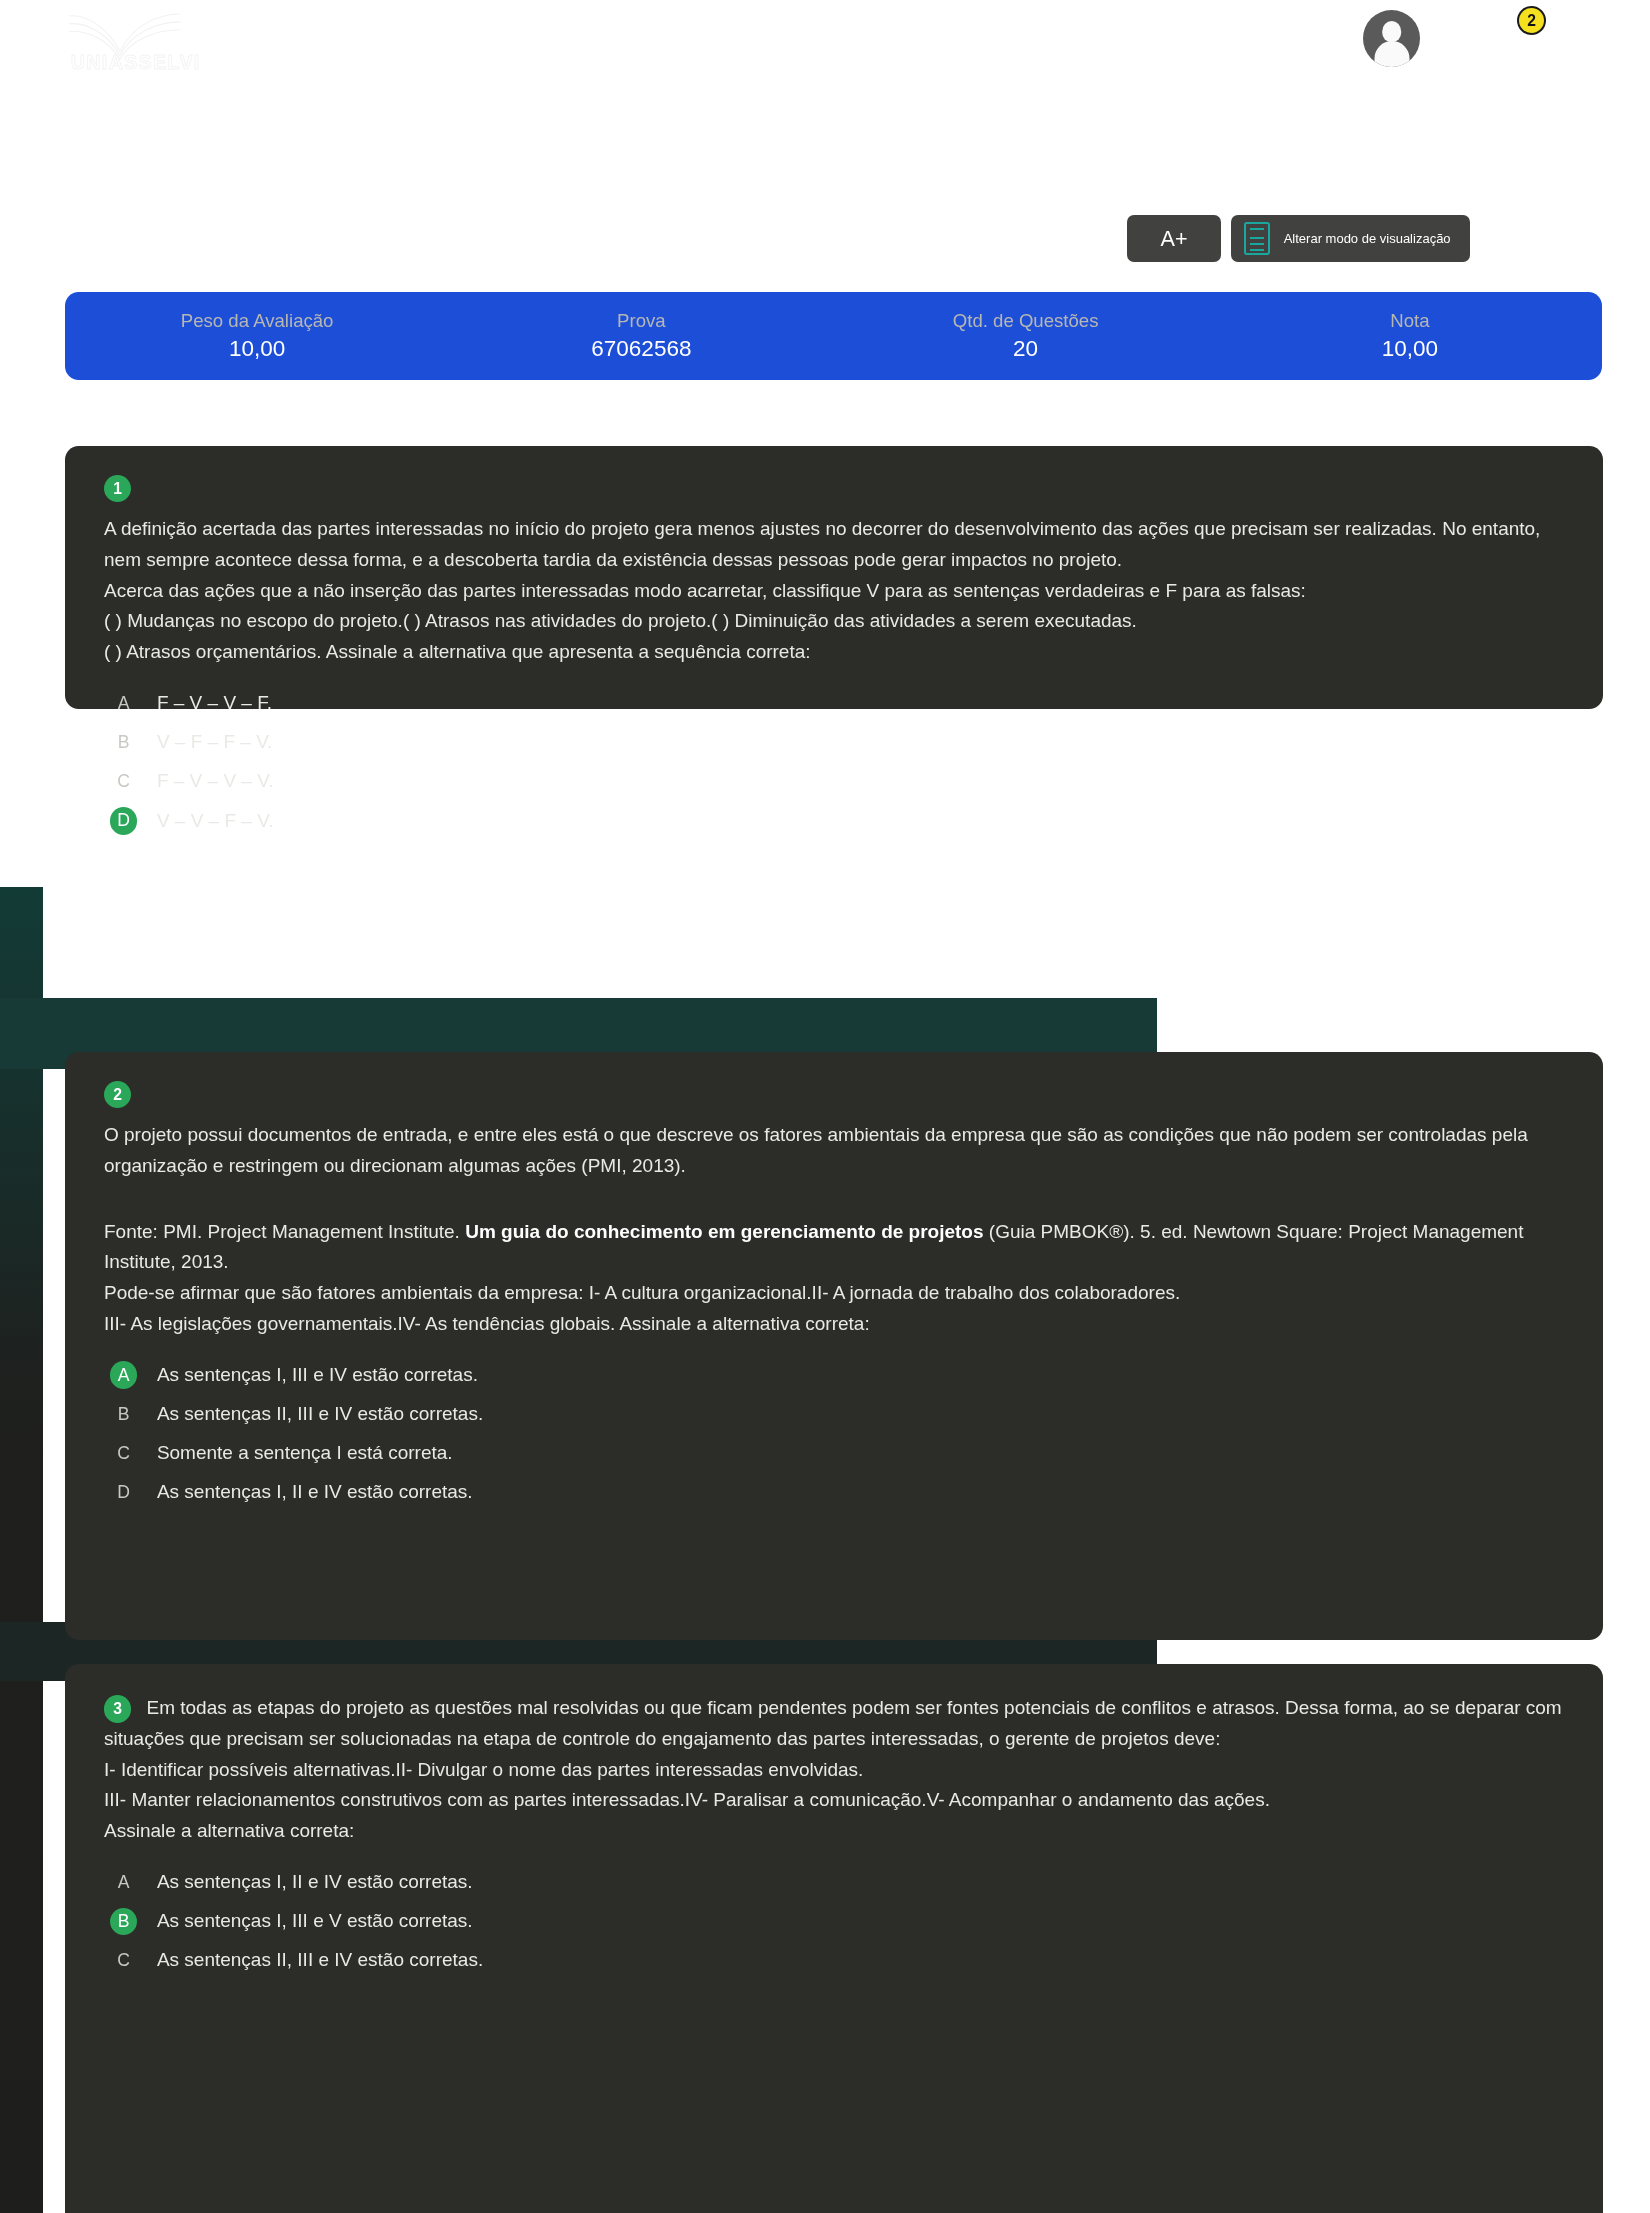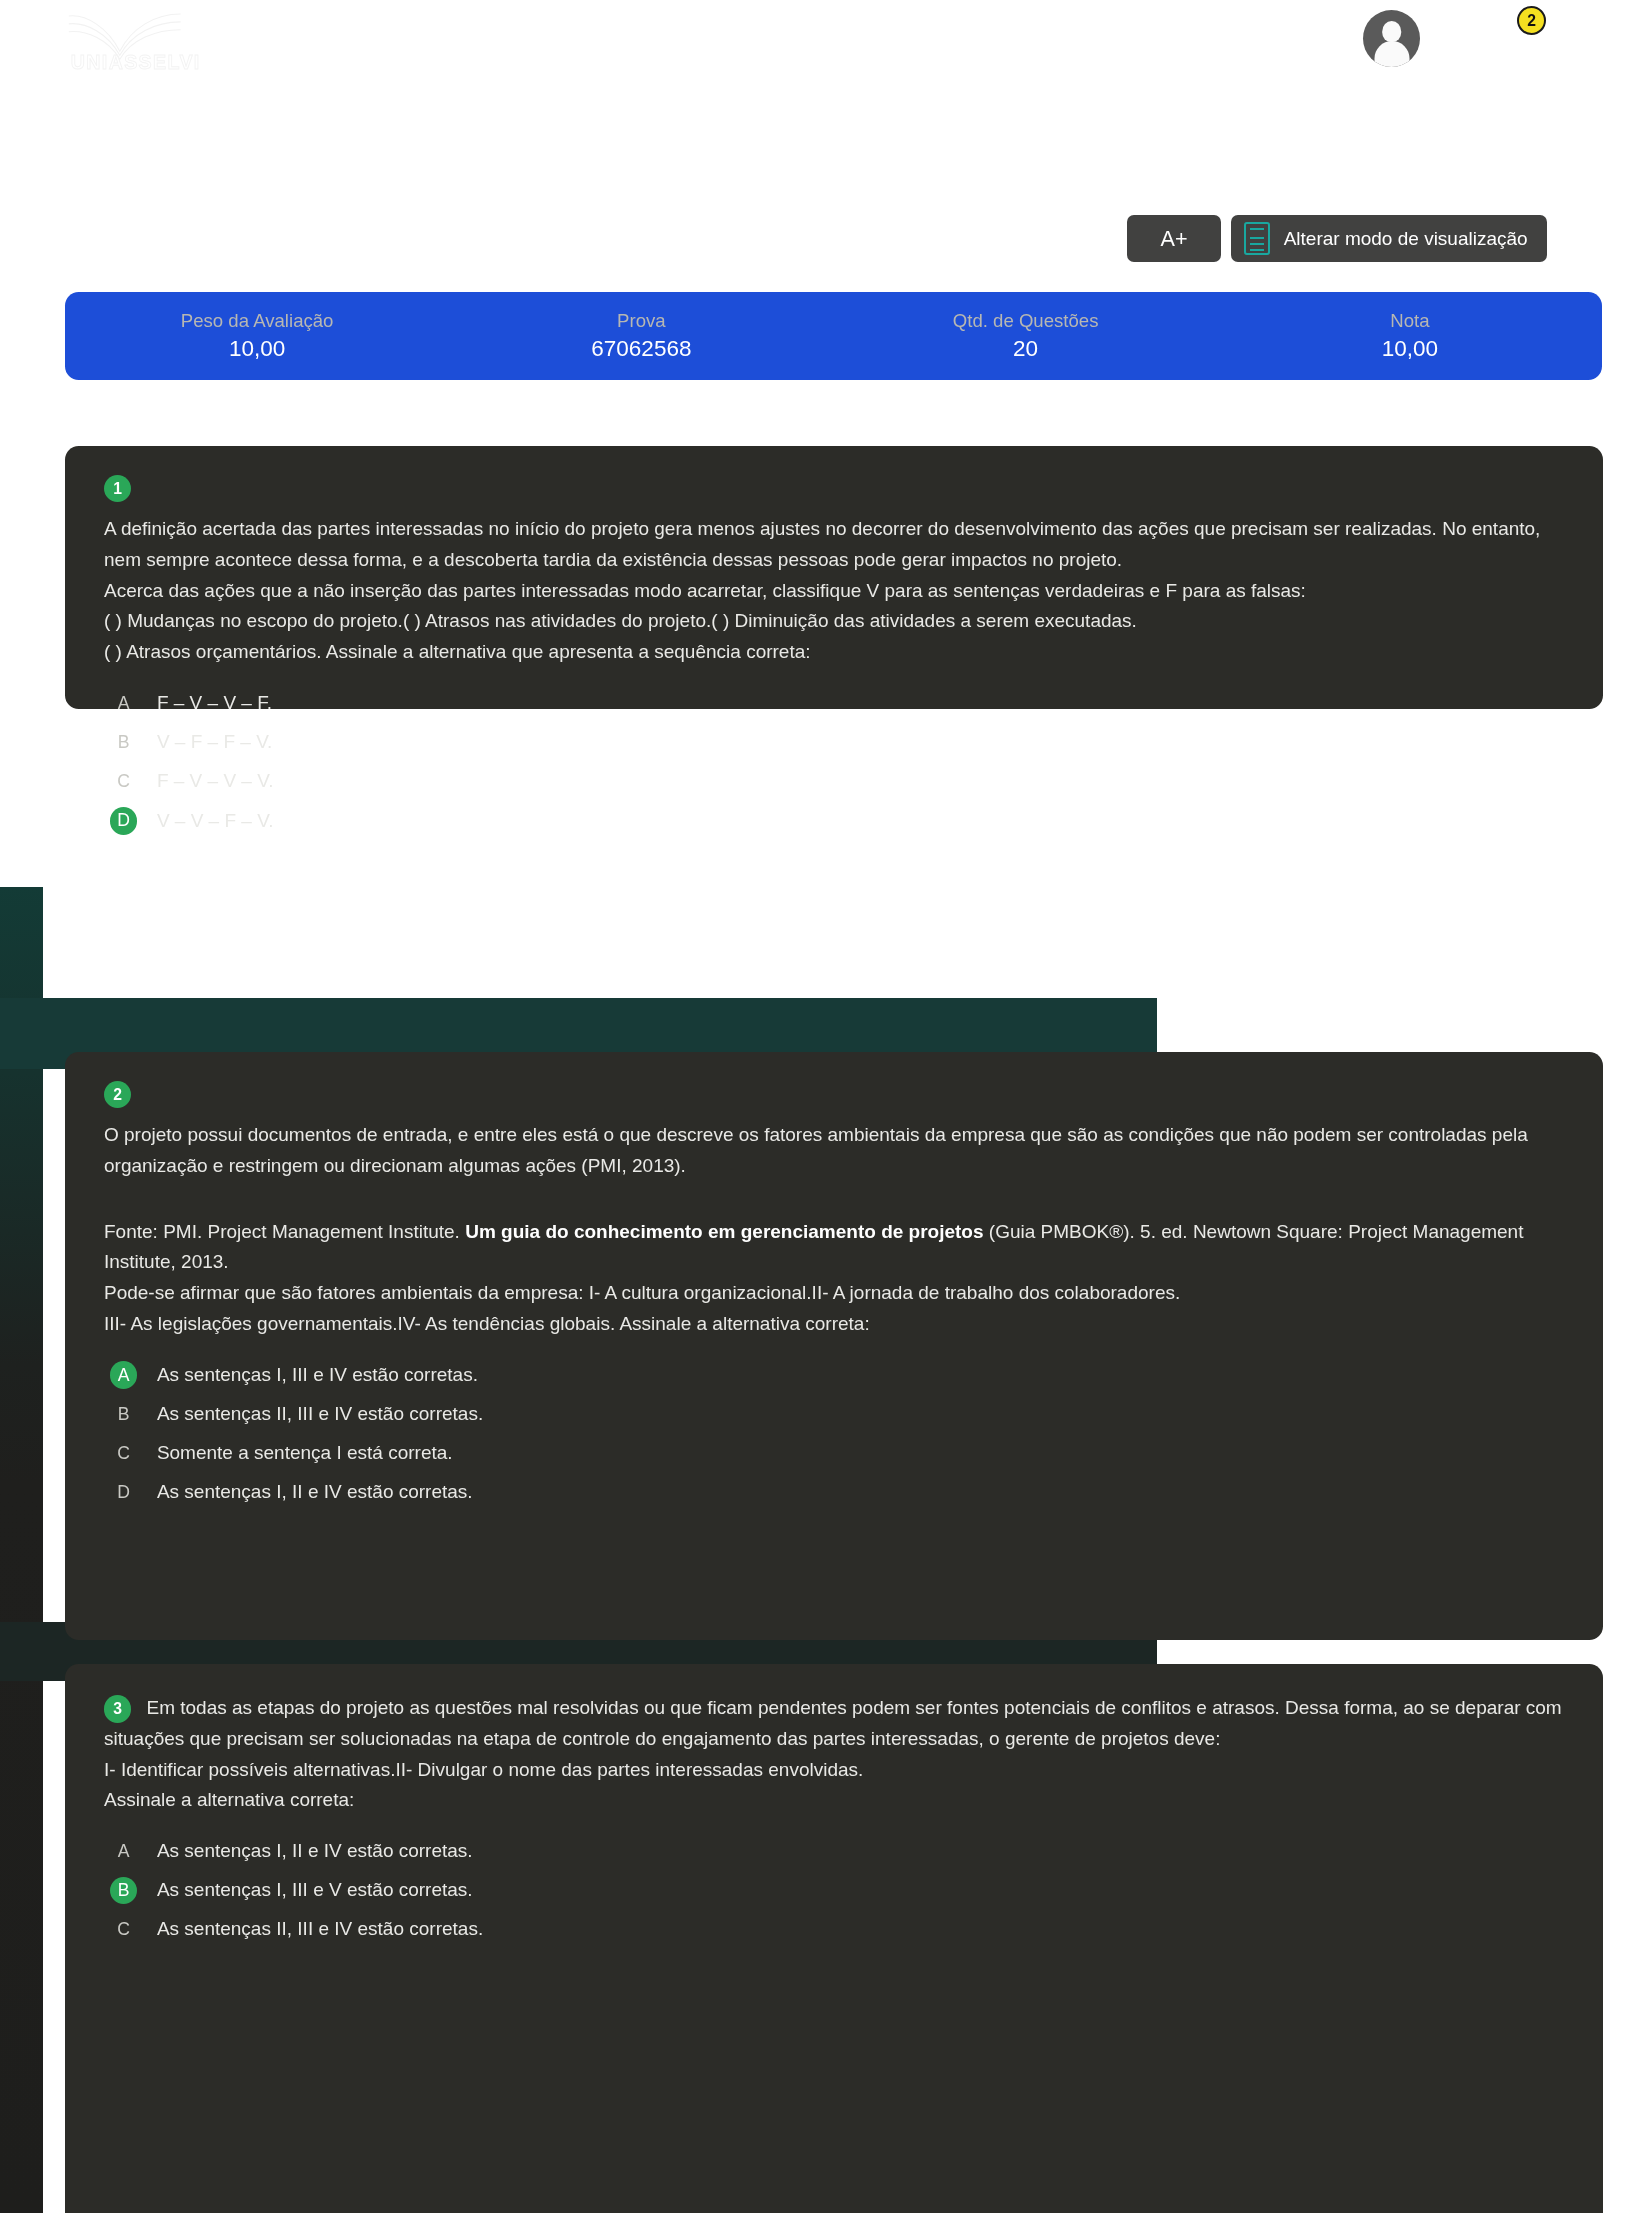--- a/index.html
+++ b/index.html
@@ -134,21 +134,21 @@
   }
   .btn-aplus {
     width: 94px;
     height: 47px;
     font-size: 21.6px;
   }
   .btn-modo {
     height: 47px;
     padding: 0 19.6px 0 13.7px;
     gap: 13.7px;
-    font-size: 19px;
+    font-size: 13px;
   }
   .doc-icon {
     width: 25.5px;
     height: 33px;
     border: 2px solid #19a8a0;
     border-radius: 2.9px;
     position: relative;
     flex: 0 0 auto;
   }
   .doc-icon i {
@@ -385,20 +385,21 @@
         <span class="marker">D</span>
         <span class="otext">As sentenças I, II e IV estão corretas.</span>
       </div>
     </div>
   </div>
 
   <div class="card" id="card-3">
     <div class="qtext">
       <p><span class="qnum inline-num">3</span><span> Em todas as etapas do projeto as questões mal resolvidas ou que ficam pendentes podem ser fontes potenciais de conflitos e atrasos. Dessa forma, ao se deparar com situações que precisam ser solucionadas na etapa de controle do engajamento das partes interessadas, o gerente de projetos deve:</span></p>
       <p> I- Identificar possíveis alternativas.II- Divulgar o nome das partes interessadas envolvidas.</p>
+      <p>III- Manter relacionamentos construtivos com as partes interessadas.IV- Paralisar a comunicação.V- Acompanhar o andamento das ações.</p>
       <p>Assinale a alternativa correta:</p>
     </div>
     <div class="options">
       <div class="opt">
         <span class="marker">A</span>
         <span class="otext">As sentenças I, II e IV estão corretas.</span>
       </div>
       <div class="opt selected">
         <span class="marker">B</span>
         <span class="otext">As sentenças I, III e V estão corretas.</span>

